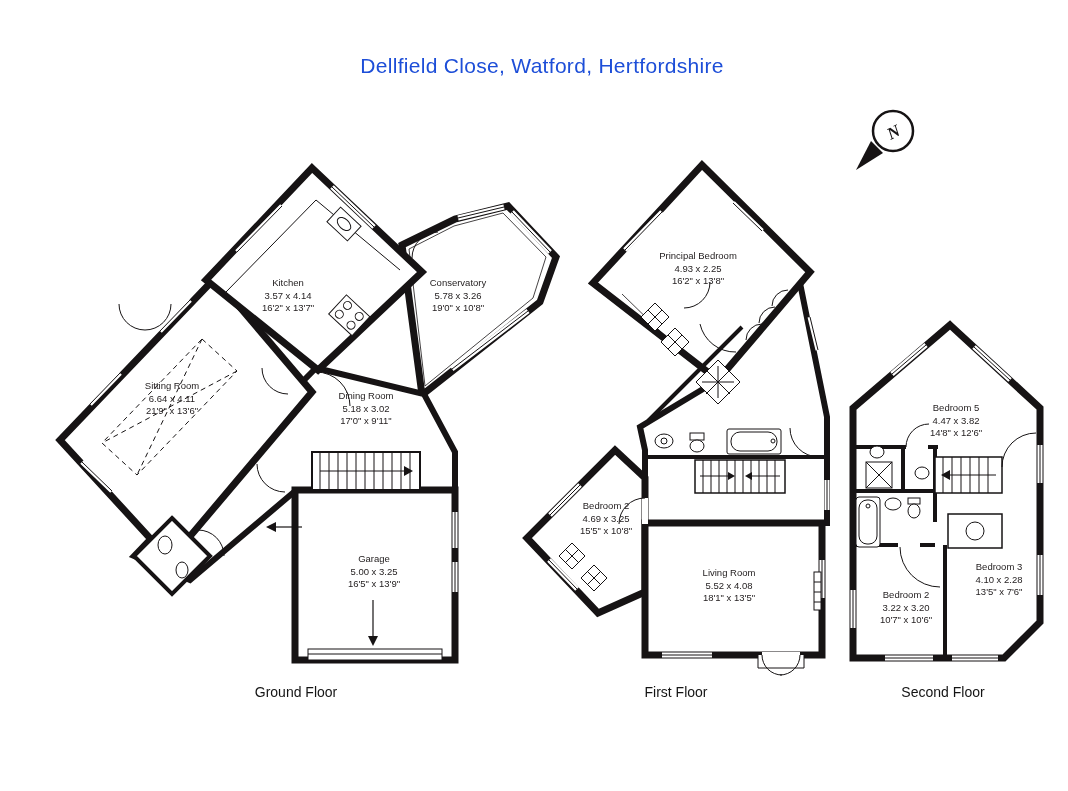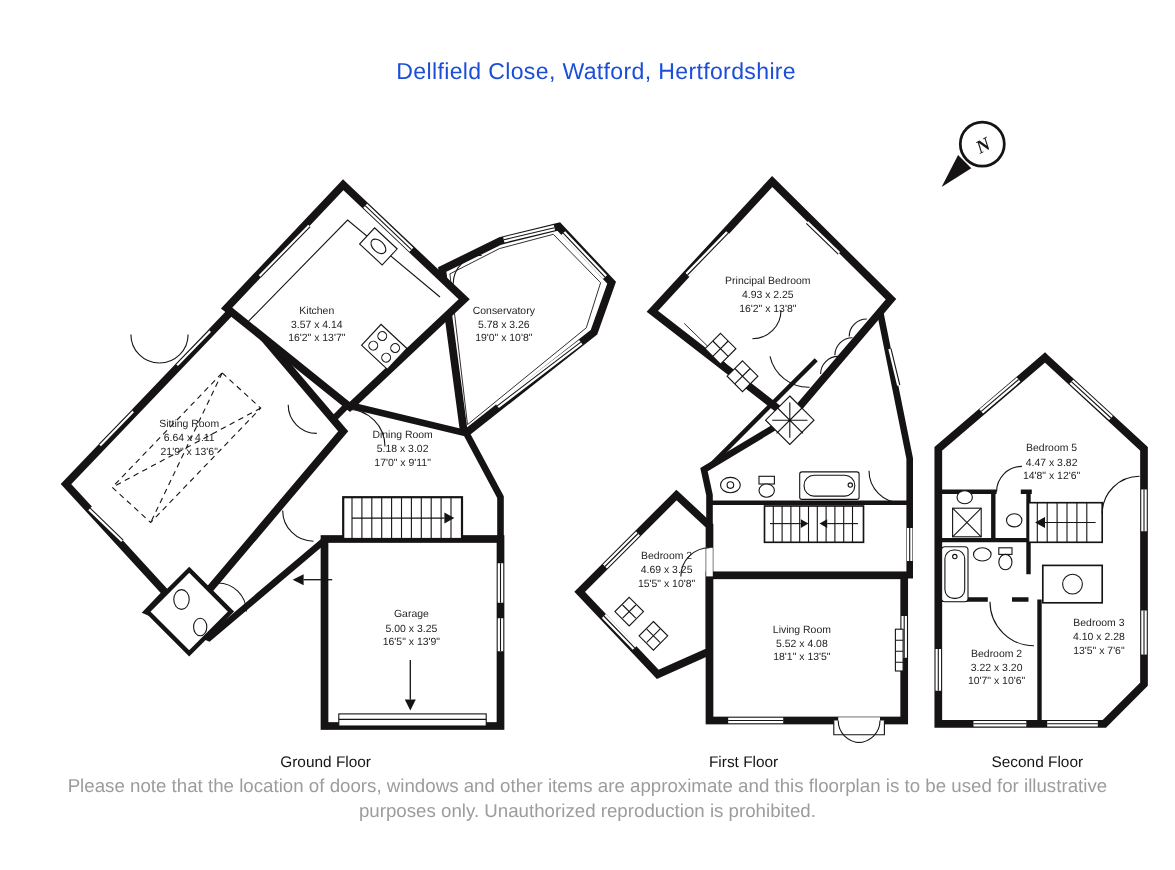--- a/index.html
+++ b/index.html
@@ -272,15 +272,14 @@
   <div class="room-label" style="left:999px;top:580px">
     <div>Bedroom 3</div>
     <div>4.10 x 2.28</div>
     <div>13'5" x 7'6"</div>
   </div>
 
   <div class="floor-label" style="left:296px;top:692px">Ground Floor</div>
   <div class="floor-label" style="left:676px;top:692px">First Floor</div>
   <div class="floor-label" style="left:943px;top:692px">Second Floor</div>
 
-  <div class="footer">Please note that the location of doors, windows and other items are approximate and this floorplan is to be used for illustrative purposes only. Unauthorized reproduction is prohibited.</div>
 
 </div>
 
 </body></html>

